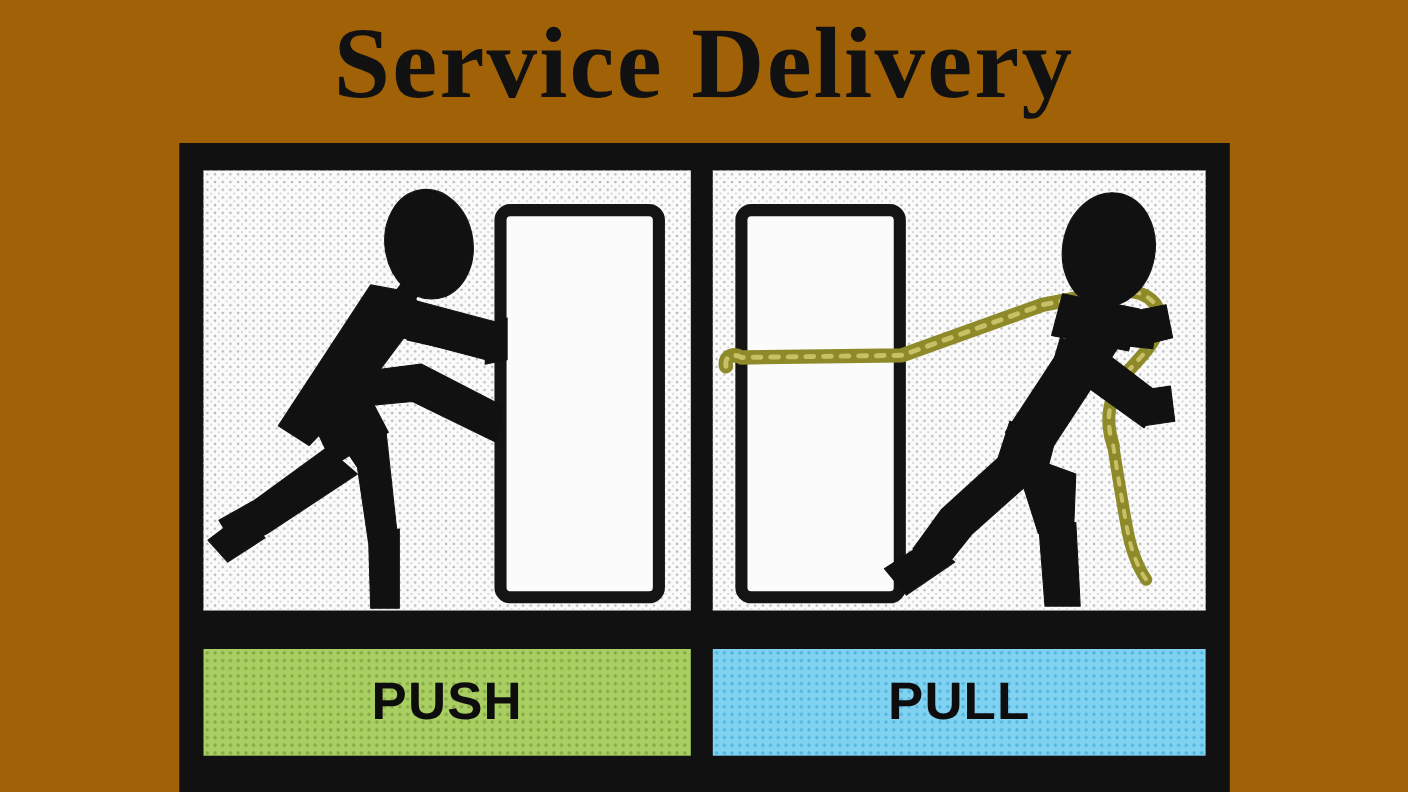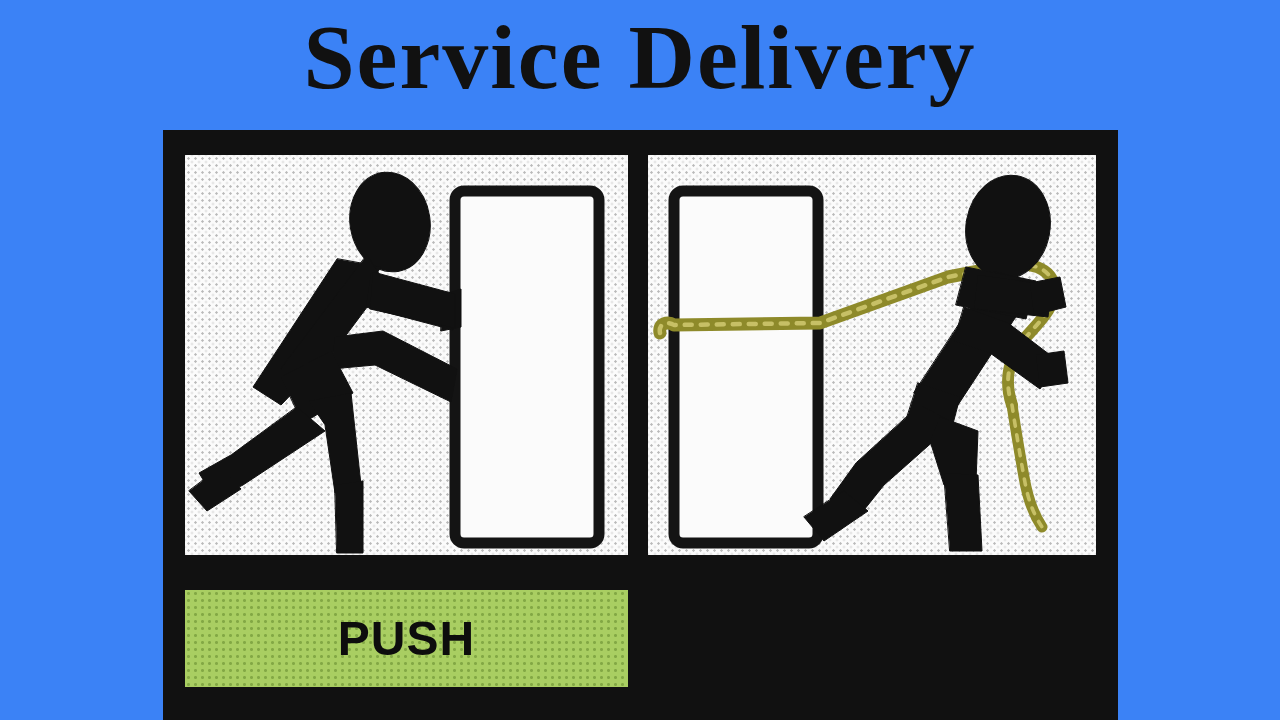--- a/index.html
+++ b/index.html
@@ -12,21 +12,21 @@
     width: 1280px;
     height: 720px;
     overflow: hidden;
     font-family: "Liberation Sans", sans-serif;
   }
 
   #stage {
     position: relative;
     width: 1280px;
     height: 720px;
-    background: #3b82f6;
+    background: #a16207;
   }
 
   
   #title {
     position: absolute;
     left: 0;
     top: 2px;
     width: 1280px;
     text-align: center;
     font-family: "Liberation Serif", "DejaVu Serif", serif;
@@ -199,15 +199,18 @@
           <path d="M292 262 L330 276 L328 326 L296 330 L282 286 Z"></path>
           <path d="M296 318 L330 320 L334 396 L302 396 Z"></path>
         </g>
       </svg>
     </div>
 
     <div class="band dots-green" id="band-push">
       <span class="band-label">PUSH</span>
     </div>
 
+    <div class="band dots-blue" id="band-pull">
+      <span class="band-label">PULL</span>
+    </div>
 
   </div>
 </div>
 
 </body></html>

